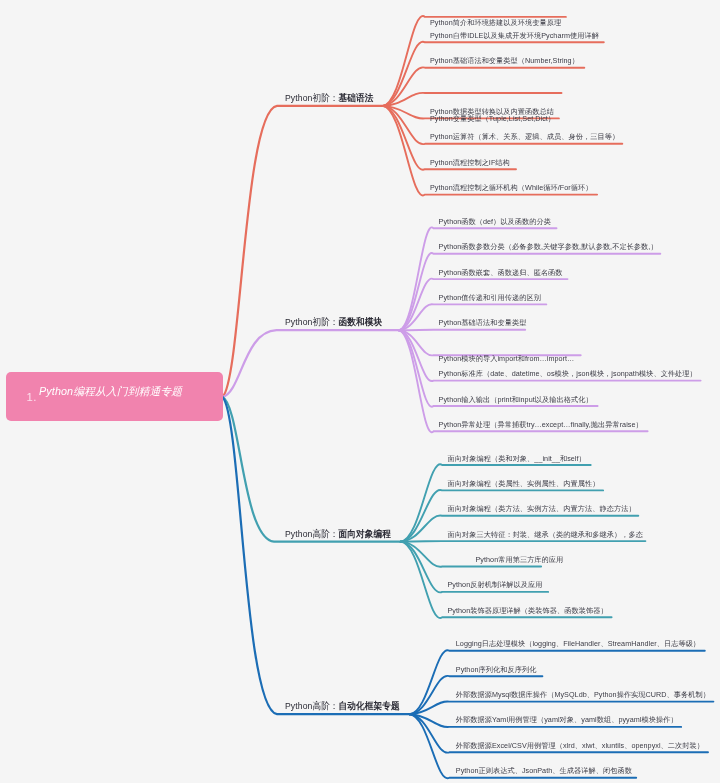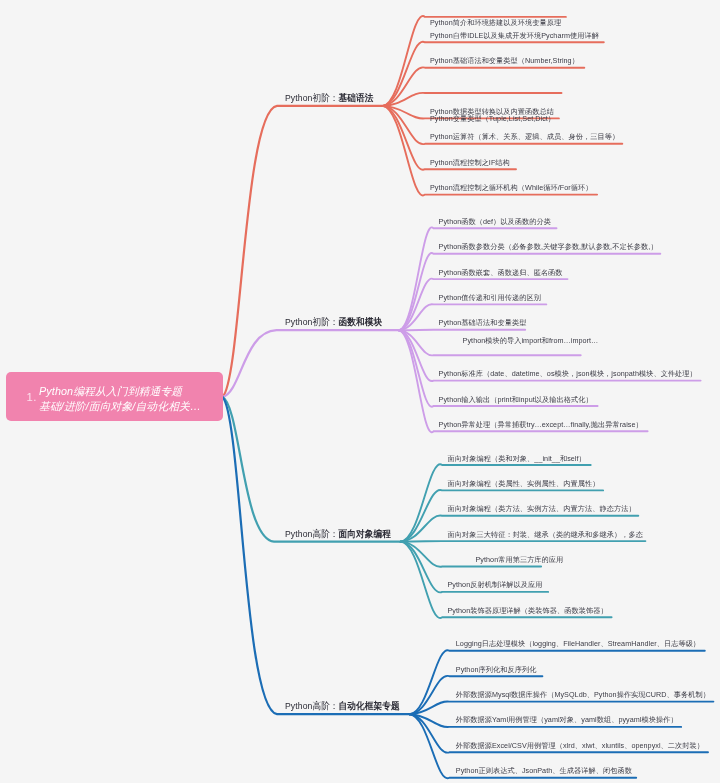--- a/index.html
+++ b/index.html
@@ -60,40 +60,39 @@
 <path class="leaflink" d="M 409.6 714.2 C 428.7 713.4 436.3 671.6 449.4 676.2 L 542.4 676.2" fill="none" stroke="#1b6db5" stroke-width="1.9" stroke-linecap="round"></path>
 <path class="leaflink" d="M 409.6 714.2 C 428.7 713.9 436.3 700.0 449.4 701.6 L 713.4 701.6" fill="none" stroke="#1b6db5" stroke-width="1.9" stroke-linecap="round"></path>
 <path class="leaflink" d="M 409.6 714.2 C 428.7 714.5 436.3 728.5 449.4 726.9 L 681.2 726.9" fill="none" stroke="#1b6db5" stroke-width="1.9" stroke-linecap="round"></path>
 <path class="leaflink" d="M 409.6 714.2 C 428.7 715.0 436.3 756.9 449.4 752.3 L 708.0 752.3" fill="none" stroke="#1b6db5" stroke-width="1.9" stroke-linecap="round"></path>
 <path class="leaflink" d="M 409.6 714.2 C 428.7 715.5 436.3 785.3 449.4 777.7 L 636.2 777.7" fill="none" stroke="#1b6db5" stroke-width="1.9" stroke-linecap="round"></path>
 </svg>
 <div class="root-node" style="background: rgb(241, 131, 174);"></div>
 <div class="root-num">1.</div>
 <div class="root-txt">
       <div>Python编程从入门到精通专题</div>
-      <div>基础/进阶/面向对象/自动化相关…</div>
     </div>
 <div class="blabel" style="left:285.0px;top:91.9px;"><span>Python初阶：</span><span class="bold">基础语法</span></div>
 <div class="blabel" style="left:285.0px;top:316.2px;"><span>Python初阶：</span><span class="bold">函数和模块</span></div>
 <div class="blabel" style="left:285.0px;top:527.6px;"><span>Python高阶：</span><span class="bold">面向对象编程</span></div>
 <div class="blabel" style="left:285.0px;top:700.2px;"><span>Python高阶：</span><span class="bold">自动化框架专题</span></div>
 <div class="leaf" style="left:430.0px;top:5.4px;margin-top:13px;">Python简介和环境搭建以及环境变量原理</div>
 <div class="leaf" style="left:430.0px;top:30.8px;">Python自带IDLE以及集成开发环境Pycharm使用详解</div>
 <div class="leaf" style="left:430.0px;top:56.2px;">Python基础语法和变量类型（Number,String）</div>
 <div class="leaf" style="left:430.0px;top:81.5px;margin-top:32px;">Python变量类型（Tuple,List,Set,Dict）</div>
 <div class="leaf" style="left:430.0px;top:106.9px;">Python数据类型转换以及内置函数总结</div>
 <div class="leaf" style="left:430.0px;top:132.3px;">Python运算符（算术、关系、逻辑、成员、身份，三目等）</div>
 <div class="leaf" style="left:430.0px;top:157.7px;">Python流程控制之IF结构</div>
 <div class="leaf" style="left:430.0px;top:183.1px;">Python流程控制之循环机构（While循环/For循环）</div>
 <div class="leaf" style="left:438.6px;top:216.8px;">Python函数（def）以及函数的分类</div>
 <div class="leaf" style="left:438.6px;top:242.2px;">Python函数参数分类（必备参数,关键字参数,默认参数,不定长参数,）</div>
 <div class="leaf" style="left:438.6px;top:267.6px;">Python函数嵌套、函数递归、匿名函数</div>
 <div class="leaf" style="left:438.6px;top:292.9px;">Python值传递和引用传递的区别</div>
 <div class="leaf" style="left:438.6px;top:318.3px;">Python基础语法和变量类型</div>
-<div class="leaf" style="left:438.6px;top:336px;margin-left:24px;">Python模块的导入import和from…import…</div>
+<div class="leaf" style="left:438.6px;top:354px;">Python模块的导入import和from…import…</div>
 <div class="leaf" style="left:438.6px;top:369.1px;">Python标准库（date、datetime、os模块，json模块，jsonpath模块、文件处理）</div>
 <div class="leaf" style="left:438.6px;top:394.5px;">Python输入输出（print和input以及输出格式化）</div>
 <div class="leaf" style="left:438.6px;top:419.8px;">Python异常处理（异常捕获try…except…finally,抛出异常raise）</div>
 <div class="leaf" style="left:447.5px;top:453.5px;">面向对象编程（类和对象、__init__和self）</div>
 <div class="leaf" style="left:447.5px;top:478.9px;">面向对象编程（类属性、实例属性、内置属性）</div>
 <div class="leaf" style="left:447.5px;top:504.3px;">面向对象编程（类方法、实例方法、内置方法、静态方法）</div>
 <div class="leaf" style="left:447.5px;top:529.6px;">面向对象三大特征：封装、继承（类的继承和多继承），多态</div>
 <div class="leaf" style="left:447.5px;top:555.0px;padding-left:28px;">Python常用第三方库的应用</div>
 <div class="leaf" style="left:447.5px;top:580.4px;">Python反射机制详解以及应用</div>
 <div class="leaf" style="left:447.5px;top:605.8px;">Python装饰器原理详解（类装饰器、函数装饰器）</div>

